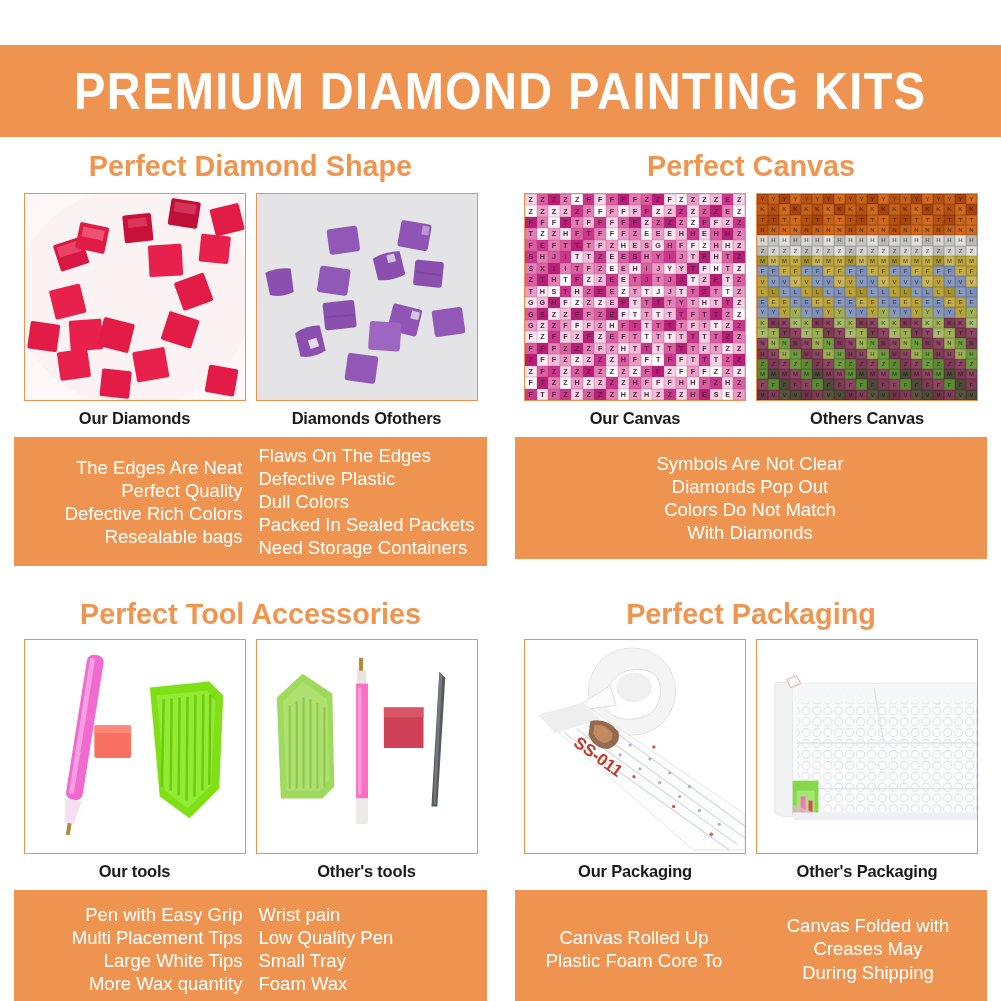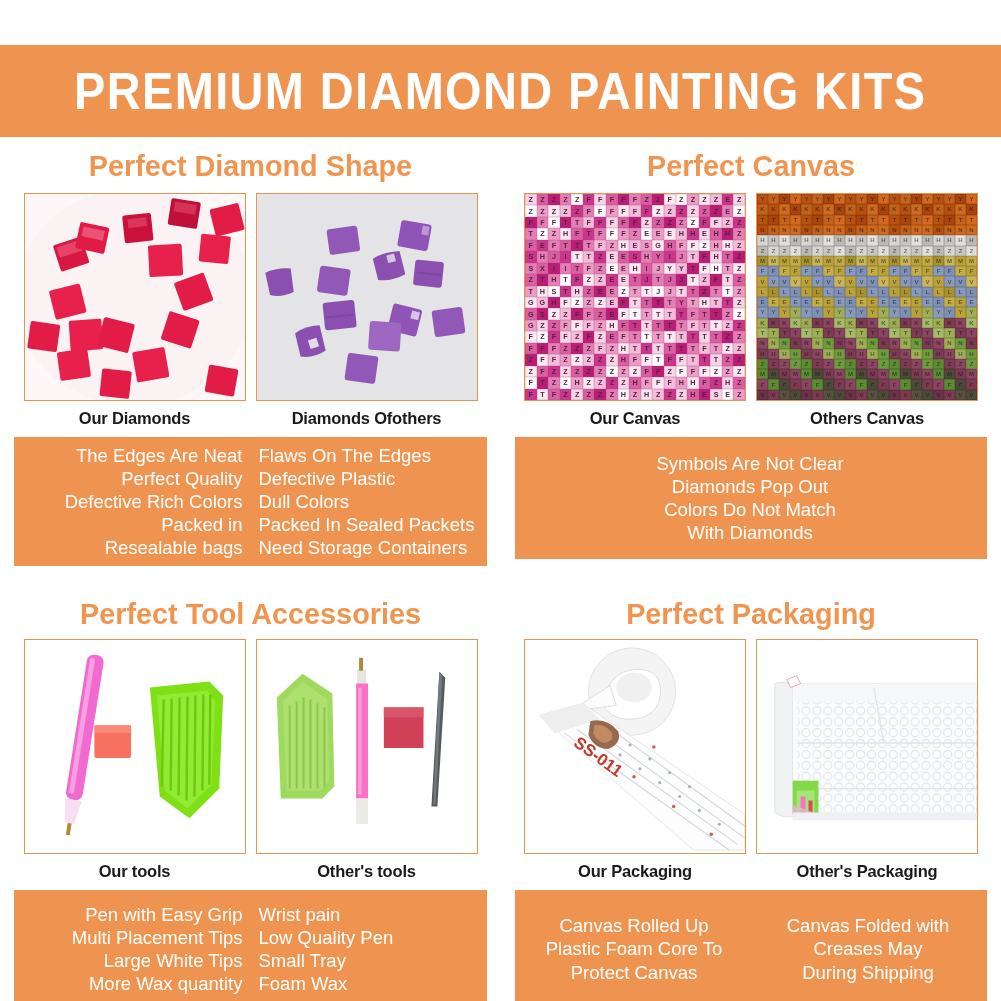--- a/index.html
+++ b/index.html
@@ -252,21 +252,20 @@
           </div>
           <div class="caption">Diamonds Ofothers</div>
         </div>
       </div>
 
       <div class="compare-box">
         <div class="compare-col ours">
           <span class="line">The Edges Are Neat</span>
           <span class="line">Perfect Quality</span>
           <span class="line">Defective Rich Colors</span>
-          <span class="line">Packed in</span>
           <span class="line">Resealable bags</span>
         </div>
         <div class="compare-col theirs">
           <span class="line">Flaws On The Edges</span>
           <span class="line">Defective Plastic</span>
           <span class="line">Dull Colors</span>
           <span class="line">Packed In Sealed Packets</span>
           <span class="line">Need Storage Containers</span>
         </div>
       </div>
@@ -1217,21 +1216,20 @@
             </svg>
           </div>
           <div class="caption">Other's Packaging</div>
         </div>
       </div>
 
       <div class="compare-box">
         <div class="compare-col ours">
           <span class="line">Canvas Rolled Up</span>
           <span class="line">Plastic Foam Core To</span>
-          <span class="line">Protect Canvas</span>
         </div>
         <div class="compare-col theirs">
           <span class="line">Canvas Folded with</span>
           <span class="line">Creases May</span>
           <span class="line">During Shipping</span>
         </div>
       </div>
     </div>
 
   </div>

